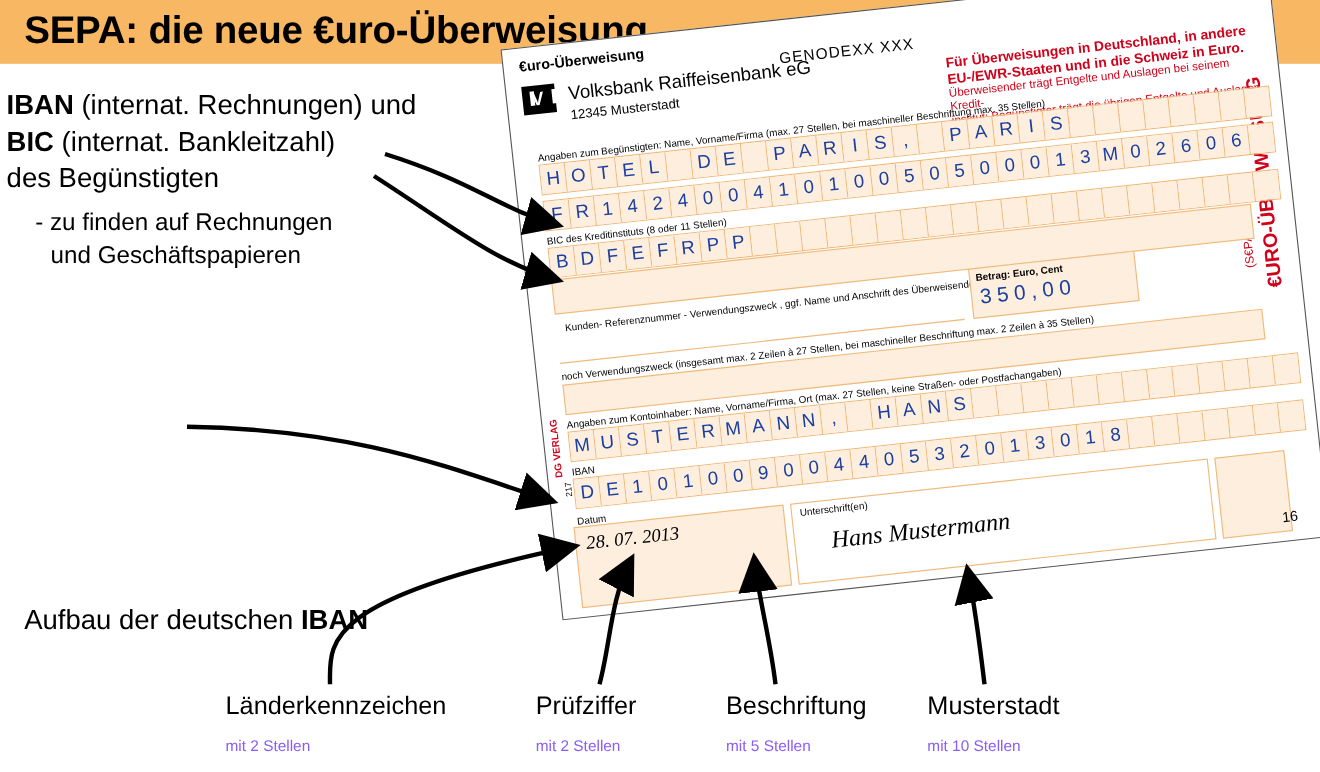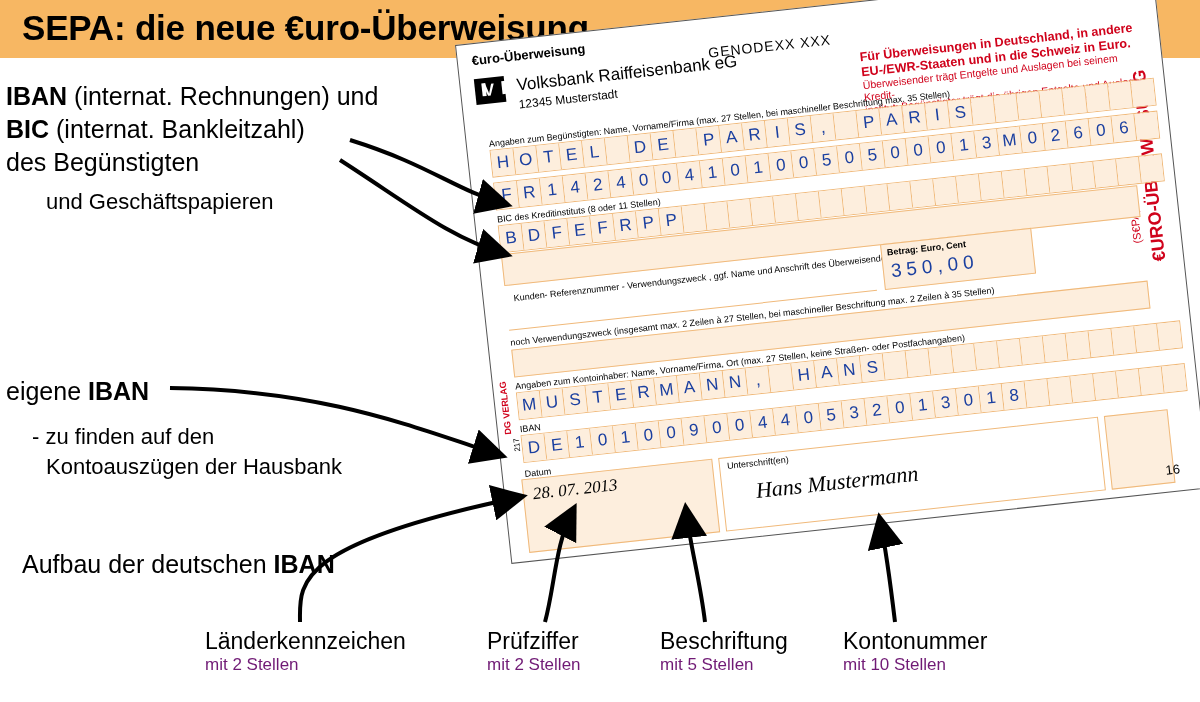--- a/index.html
+++ b/index.html
@@ -30,21 +30,21 @@
   .ann .sub{font-size:22px;line-height:30px;white-space:nowrap;}
   .b{font-weight:bold;}
 
   #ann-iban-bic{left:6px;top:80px;}
   #ann-eigene{left:6px;top:375px;}
   #ann-aufbau{left:22px;top:548px;}
 
   
   .blabel{position:absolute;text-align:left;}
   .blabel .t{font-size:23px;color:#000;white-space:nowrap;}
-  .blabel .s{font-size:17px;color:#701a75;white-space:nowrap;}
+  .blabel .s{font-size:14px;color:#8b5cf6;white-space:nowrap;margin-top:15px;}
   #lbl-laender{left:205px;top:628px;}
   #lbl-pruef{left:487px;top:628px;}
   #lbl-blz{left:660px;top:628px;}
   #lbl-konto{left:843px;top:628px;}
 
   
   #arrows{position:absolute;left:0;top:0;width:1200px;height:702px;pointer-events:none;}
 
   
   #form-wrap{
@@ -155,52 +155,45 @@
 
   <div class="ann" id="ann-iban-bic">
     <div class="l1">
       <span class="b">IBAN</span><span> (internat. Rechnungen) und</span>
     </div>
     <div class="l1">
       <span class="b">BIC</span><span> (internat. Bankleitzahl)</span>
     </div>
     <div class="l1">des Begünstigten</div>
     <div style="height:8px"></div>
+    <div class="sub" style="padding-left:26px">- zu finden auf Rechnungen</div>
     <div class="sub" style="padding-left:40px">und Geschäftspapieren</div>
   </div>
 
-  <div class="ann" id="ann-eigene">
-    <div class="l1">
-      <span>eigene </span><span class="b">IBAN</span>
-    </div>
-    <div style="height:14px"></div>
-    <div class="sub" style="padding-left:26px">- zu finden auf den</div>
-    <div class="sub" style="padding-left:40px">Kontoauszügen der Hausbank</div>
-  </div>
 
   <div class="ann" id="ann-aufbau">
     <div class="l1">
       <span>Aufbau der deutschen </span><span class="b">IBAN</span>
     </div>
   </div>
 
   <div class="blabel" id="lbl-laender">
     <div class="t">Länderkennzeichen</div>
     <div class="s">mit 2 Stellen</div>
   </div>
   <div class="blabel" id="lbl-pruef">
     <div class="t">Prüfziffer</div>
     <div class="s">mit 2 Stellen</div>
   </div>
   <div class="blabel" id="lbl-blz">
     <div class="t">Beschriftung</div>
     <div class="s">mit 5 Stellen</div>
   </div>
   <div class="blabel" id="lbl-konto">
-    <div class="t">Kontonummer</div>
+    <div class="t">Musterstadt</div>
     <div class="s">mit 10 Stellen</div>
   </div>
 
   <div id="form-wrap">
     <div class="form">
 
       <div class="hdr-ueb">€uro-Überweisung</div>
       <div class="hdr-genode">GENODEXX XXX</div>
 
       <div class="bank-logo">

